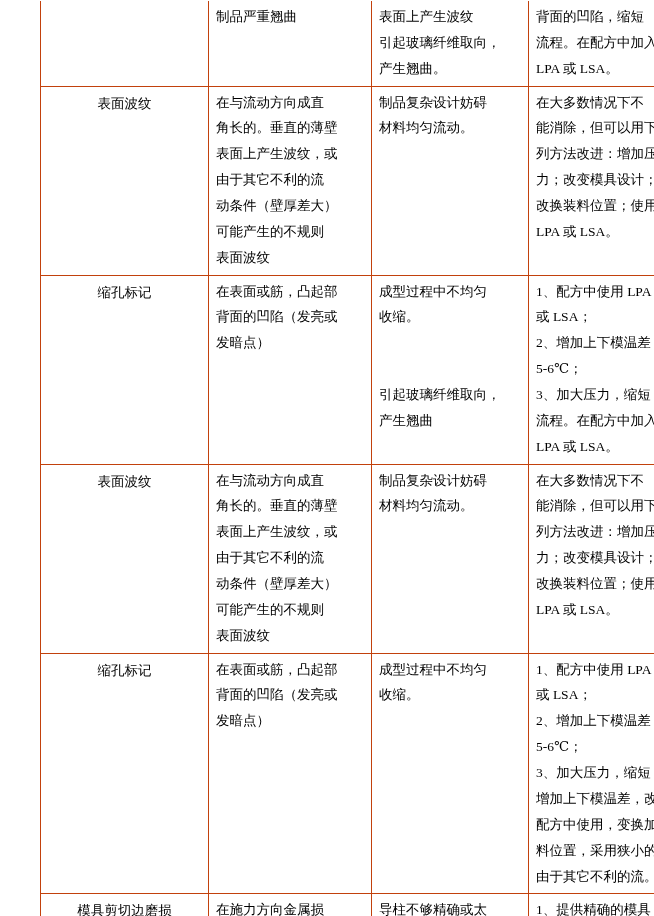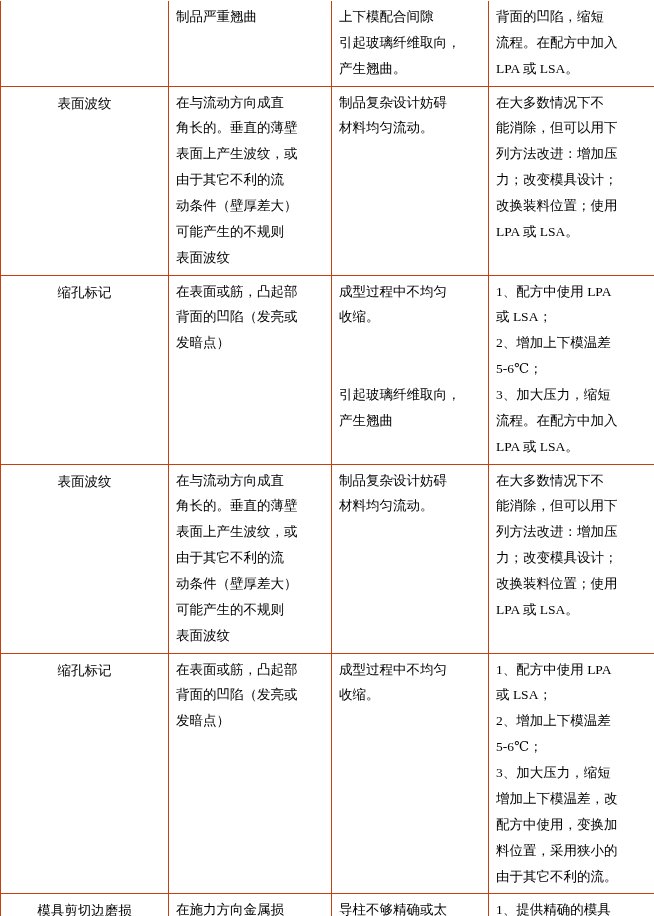--- a/index.html
+++ b/index.html
@@ -13,20 +13,21 @@
     font-family: "Liberation Serif", "DejaVu Serif", serif;
     color: #000000;
     position: relative;
     overflow: hidden;
   }
   .page {
     position: relative;
     width: 654px;
     height: 916px;
     box-sizing: border-box;
+    padding-left: 40px;
   }
   table.defects {
     border-collapse: collapse;
     width: 654px;
     table-layout: fixed;
     font-size: 13.5px;
     line-height: 1.62;
   }
   table.defects col.c0 { width: 168px; }
   table.defects col.c1 { width: 163px; }
@@ -102,21 +103,21 @@
     </colgroup>
     <tbody>
       <tr class="first-row">
         <td class="name">
           <span class="inner"></span>
         </td>
         <td>
           <p class="para">制品严重翘曲</p>
         </td>
         <td>
-          <p class="para">上下模配合间隙</p>
+          <p class="para">表面上产生波纹</p>
           <p class="para">引起玻璃纤维取向，</p>
           <p class="para">产生翘曲。</p>
         </td>
         <td>
           <p class="para">背面的凹陷，缩短</p>
           <p class="para">流程。在配方中加入</p>
           <p class="para">LPA 或 LSA。</p>
         </td>
       </tr>
 

